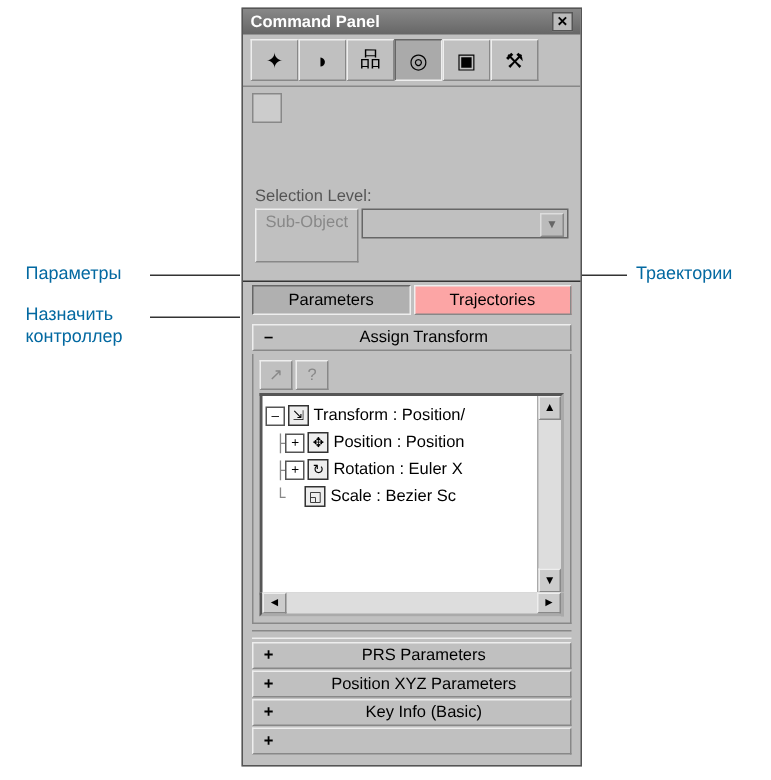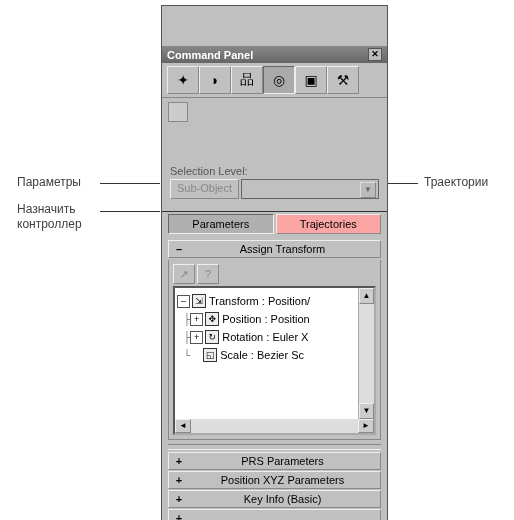--- a/index.html
+++ b/index.html
@@ -8,21 +8,21 @@
     font-family: Tahoma, Arial, sans-serif;
     font-size: 11px;
     background: #fff;
     width: 514px;
     height: 520px;
     position: relative;
   }
   .annotation {
     position: absolute;
     font-size: 12px;
-    color: #404040;
+    color: #0369a1;
   }
   .ann-line {
     position: absolute;
     background: #333;
     height: 1px;
   }
   .panel {
     position: absolute;
     left: 161px;
     top: 5px;
@@ -31,21 +31,20 @@
     background: #c0c0c0;
   }
   .titlebar {
     background: linear-gradient(#888, #666);
     color: #fff;
     font-weight: bold;
     padding: 2px 5px;
     display: flex;
     justify-content: space-between;
     align-items: center;
-    margin-top: 40px;
   }
   .titlebar .close {
     width: 14px; height: 13px;
     background: #bbb;
     border: 1px solid #555;
     color: #000;
     font-size: 9px;
     line-height: 10px;
     text-align: center;
     font-family: sans-serif;
@@ -104,21 +103,21 @@
     display: flex;
     gap: 2px;
   }
   .sub-obj-btn {
     border: 1px solid #888;
     border-top-color: #eee;
     border-left-color: #eee;
     background: #c0c0c0;
     padding: 2px 6px;
     color: #888;
-    height: 20px;
+    height: 36px;
   }
   .sel-dropdown {
     flex: 1;
     border: 1px solid #666;
     background: #c0c0c0;
     height: 20px;
     position: relative;
   }
   .sel-dropdown::after {
     content: "▼";

